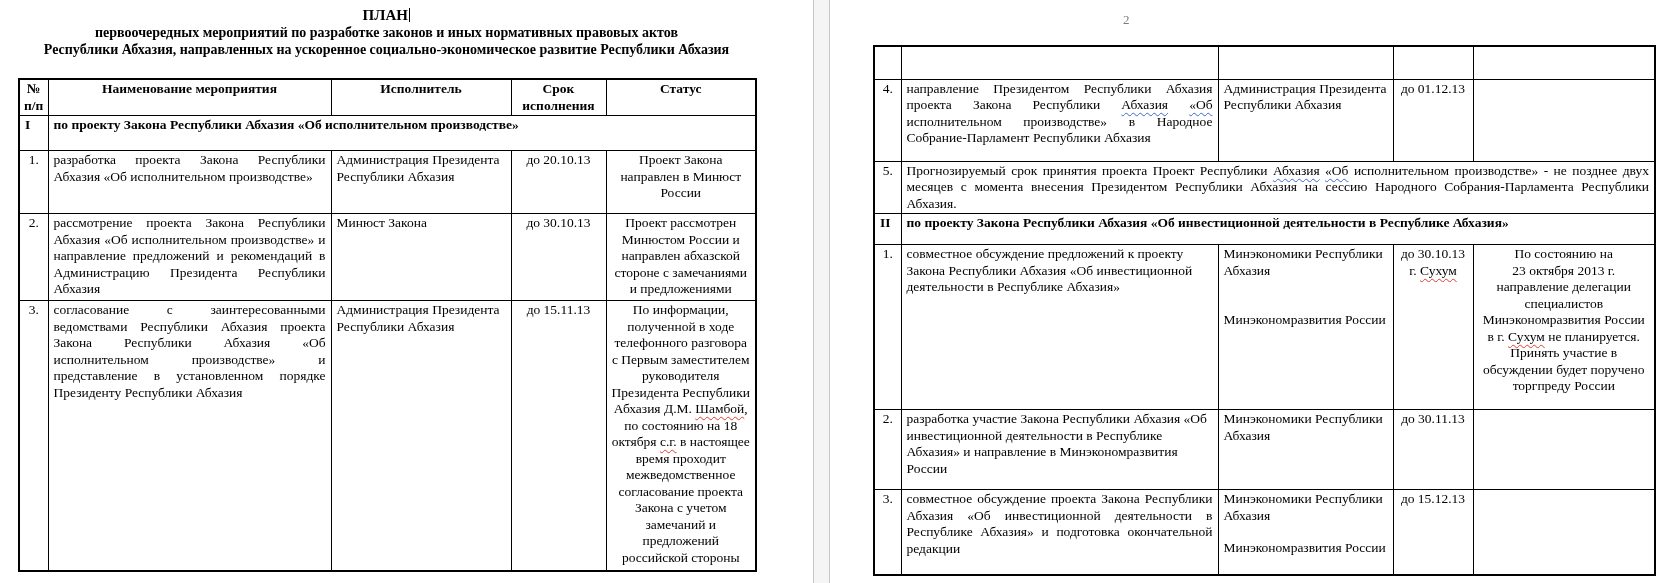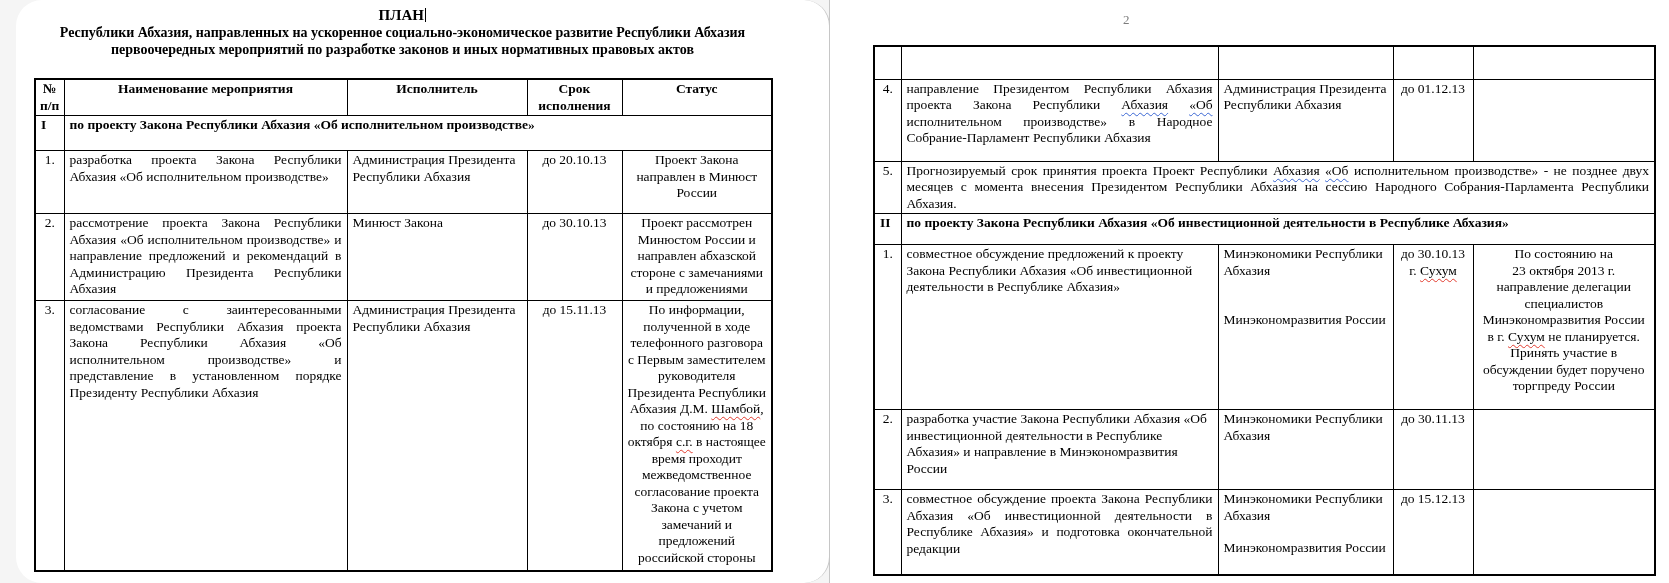--- a/index.html
+++ b/index.html
@@ -3,21 +3,21 @@
 <meta charset="utf-8">
 <style>
   html,body{margin:0;padding:0;}
   body{
     width:1669px;height:583px;overflow:hidden;
     background:#f5f5f5;
     font-family:"Liberation Serif", "DejaVu Serif", serif;
   }
   .stage{position:relative;width:1669px;height:583px;}
   .page{position:absolute;top:0;height:583px;background:#ffffff;}
-  .page-left{left:16px;width:813px;border-right:1px solid #c6c6c6;border-radius:26px;}
+  .page-left{left:0;width:813px;border-right:1px solid #c6c6c6;}
   .page-right{left:829px;width:840px;border-left:1px solid #c6c6c6;}
 
   .title-block{width:737px;margin:6px 0 0 18px;text-align:center;font-weight:bold;color:#000;}
   .title-main{font-size:15px;line-height:18px;}
   .title-sub{font-size:14px;line-height:17px;}
   .caret{display:inline-block;width:1.5px;height:14px;background:#000;vertical-align:-2px;margin-left:1px;}
 
   table.plan{border-collapse:collapse;table-layout:fixed;border:2px solid #000;}
   table.plan-left{margin:20px 0 0 18px;width:737px;}
   table.plan-right{margin:45px 0 0 43px;width:781px;}
@@ -41,22 +41,22 @@
   .page-number{position:absolute;top:12px;left:293px;color:#7c7c7c;font-size:13px;}
 </style>
 </head>
 <body>
 
 <div class="stage">
 
   <div class="page page-left">
     <div class="title-block">
       <div class="title-main"><span>ПЛАН</span><span class="caret"></span></div>
+      <div class="title-sub">первоочередных мероприятий по разработке законов и иных нормативных правовых актов</div>
       <div class="title-sub">Республики Абхазия, направленных на ускоренное социально-экономическое развитие Республики Абхазия</div>
-      <div class="title-sub">первоочередных мероприятий по разработке законов и иных нормативных правовых актов</div>
     </div>
 
     <table class="plan plan-left">
       <colgroup>
         <col style="width:29px">
           <col style="width:283px">
           <col style="width:180px">
           <col style="width:95px">
           <col style="width:150px">
       </colgroup>

